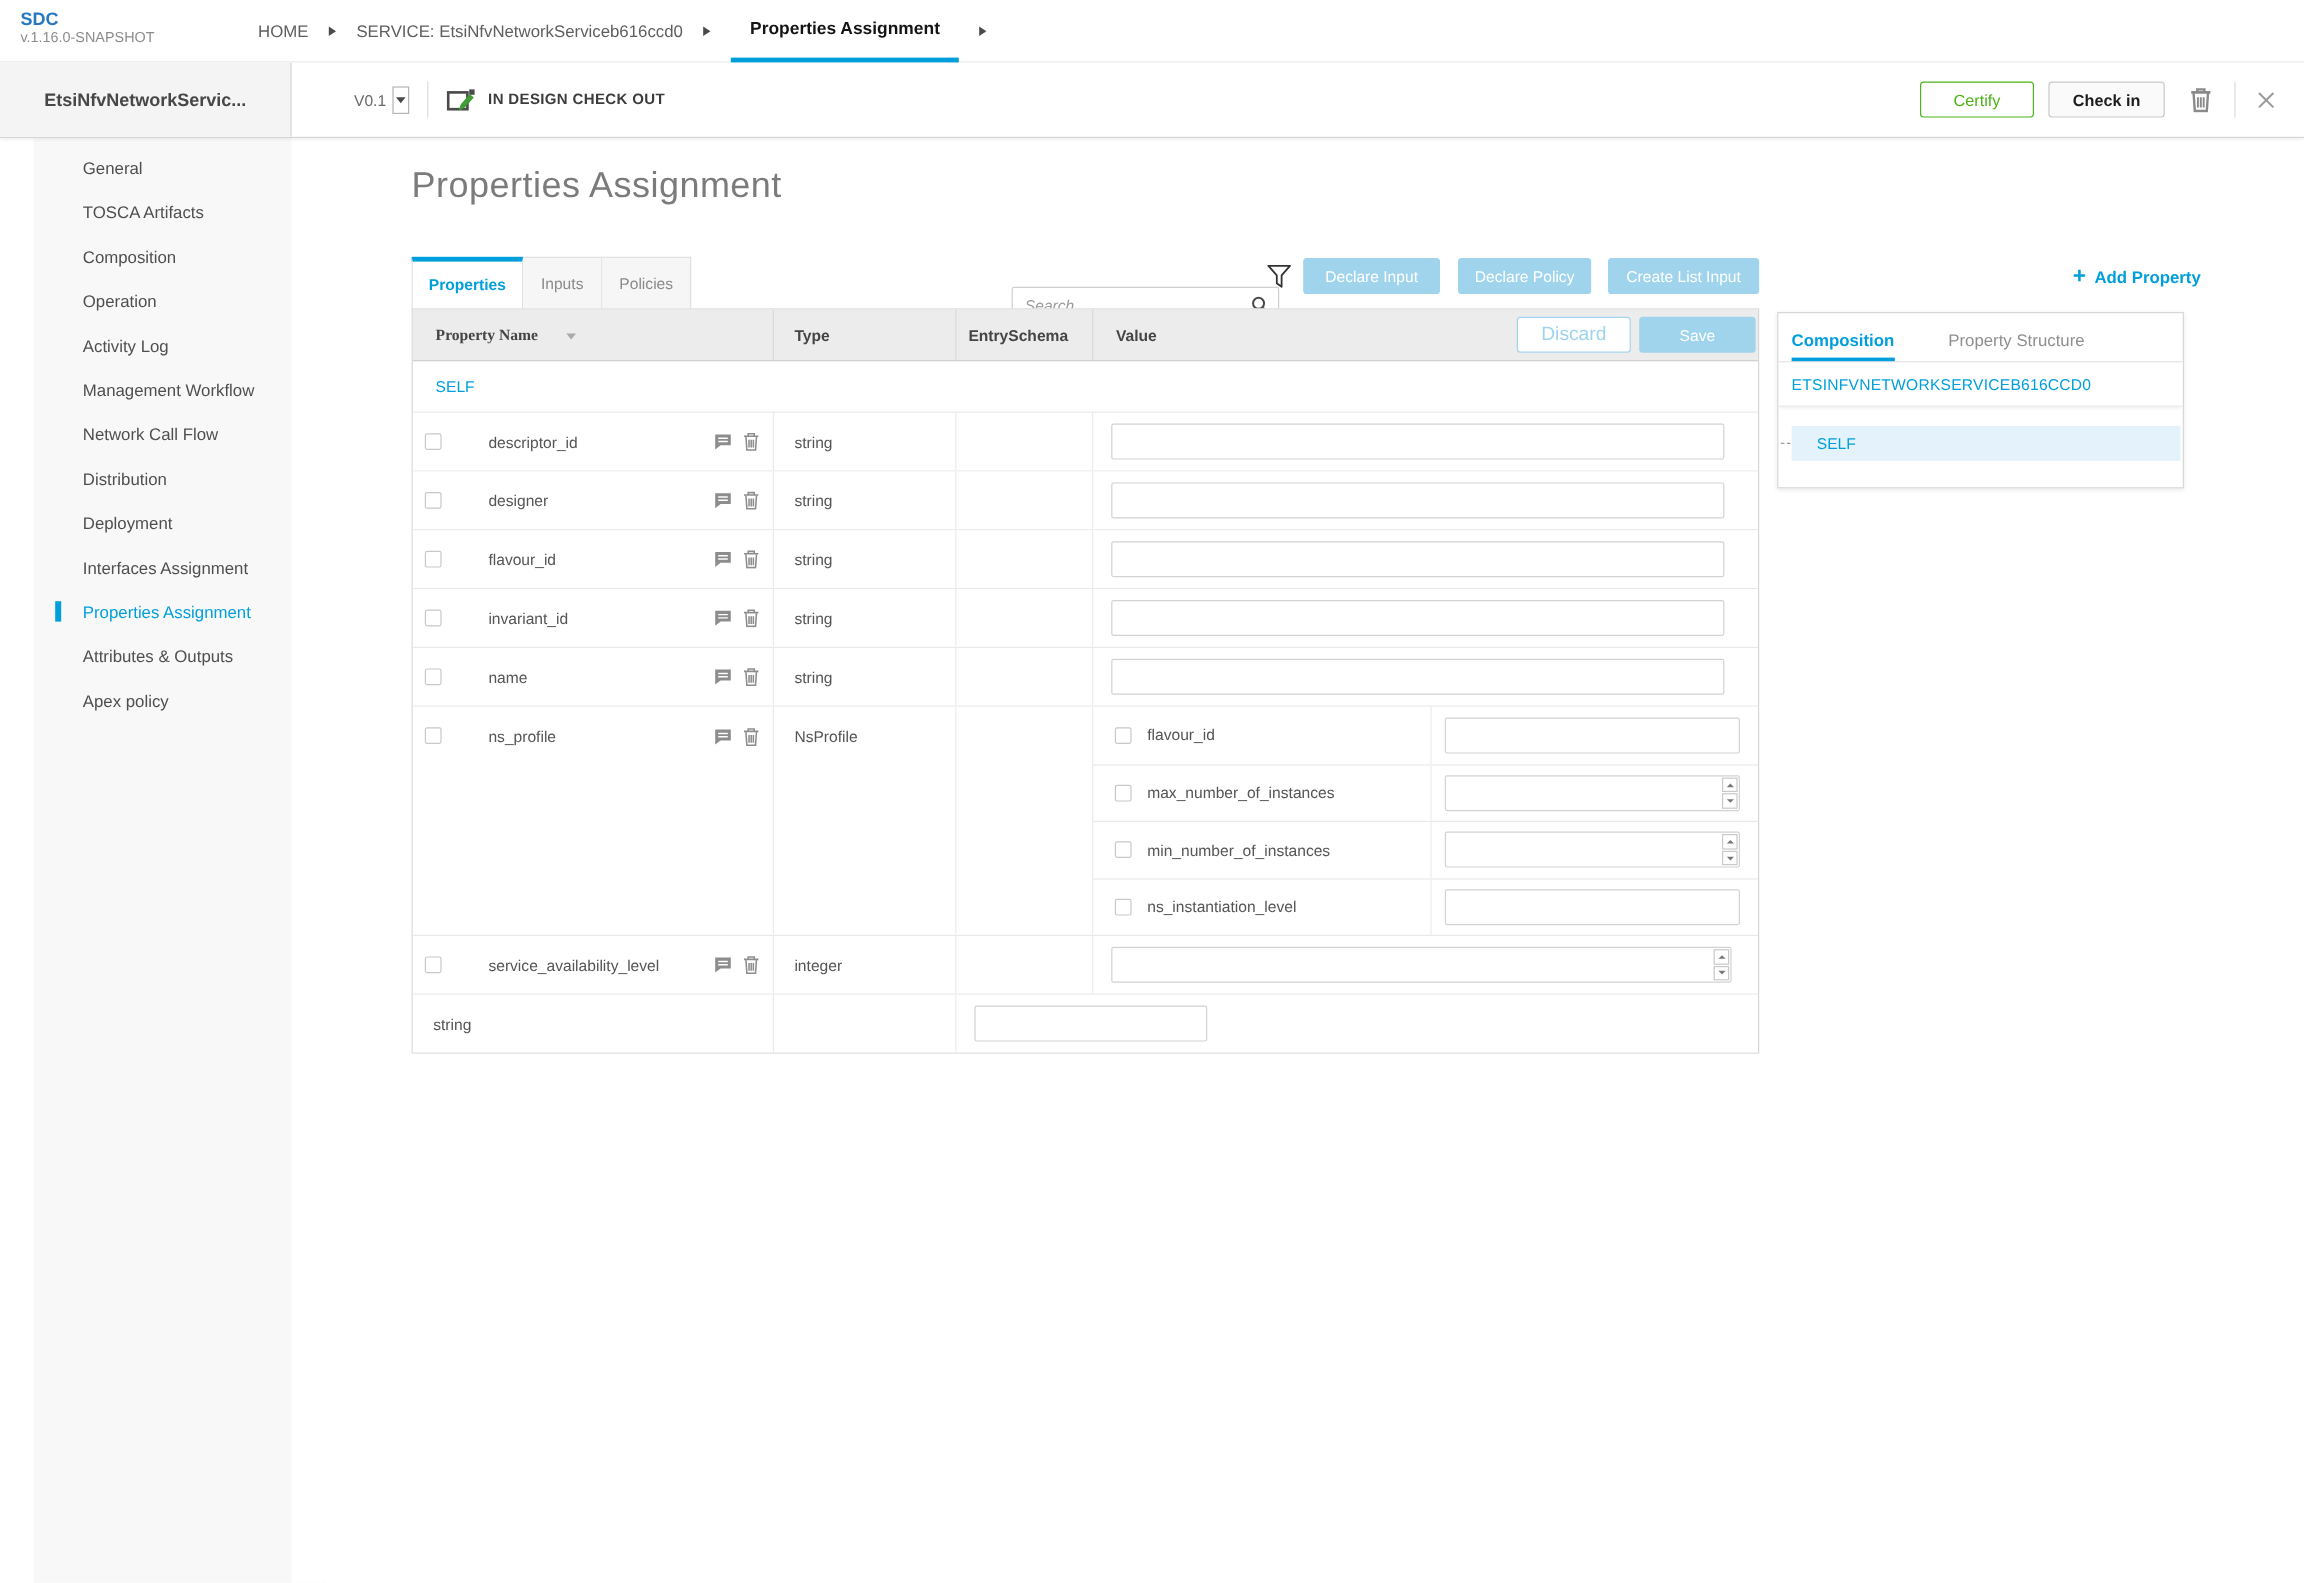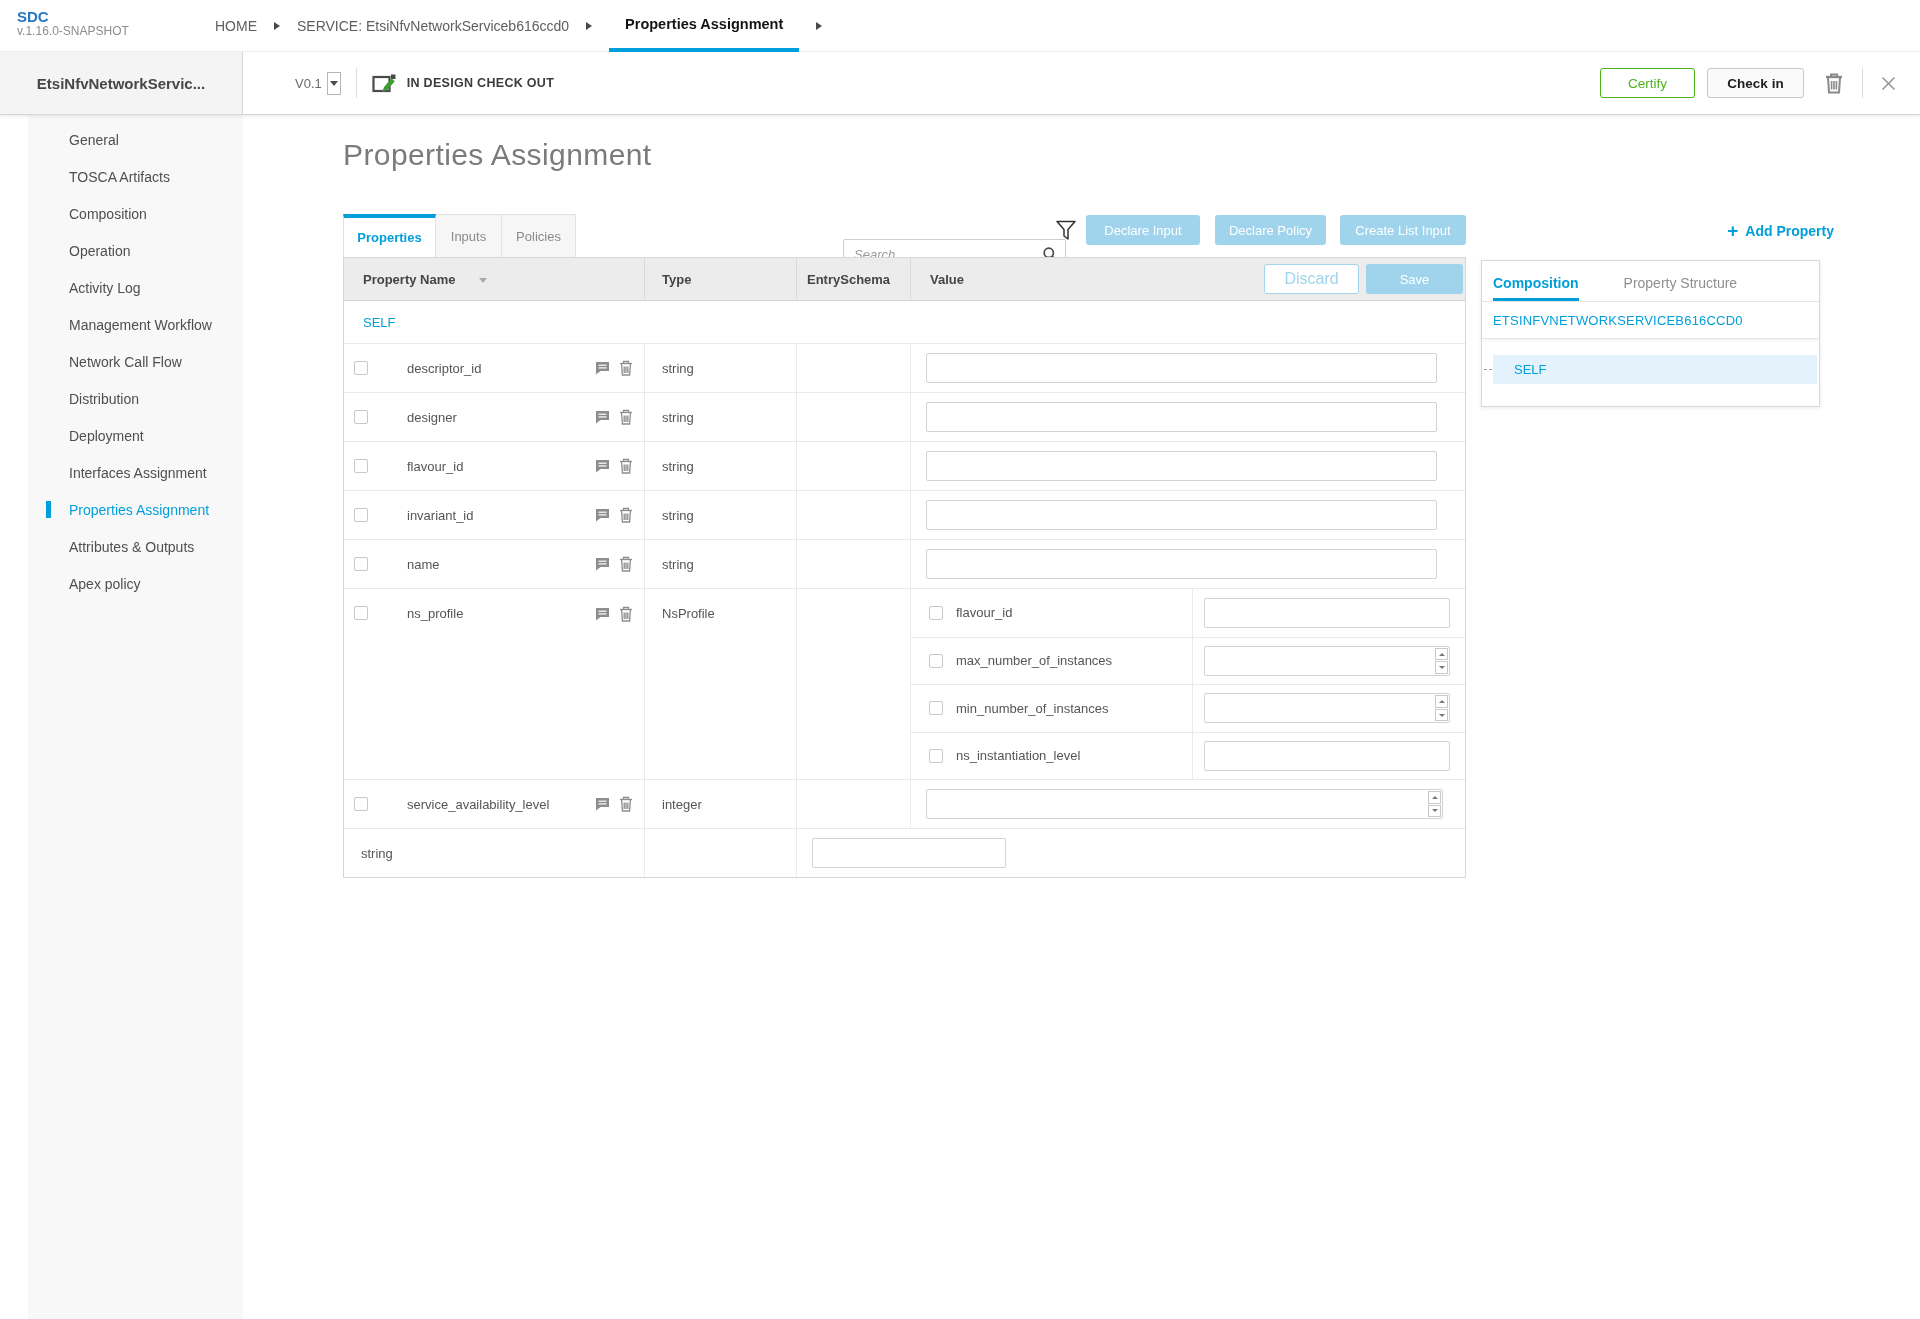--- a/index.html
+++ b/index.html
@@ -80,21 +80,21 @@
   .add-label { font-size:14px; font-weight:600; }
 
   
   .ptable { position:absolute; left:100px; top:142px; width:1123px; background:#fff;
             border:1px solid #d7d7d7; }
   .t-head { display:grid; grid-template-columns:301px 152px 114px 1fr; background:#ececec; height:43px;
             border-bottom:1px solid #d2d2d2; }
   .h-cell { display:flex; align-items:center; font-size:13px; font-weight:600; color:#454545;
             border-right:1px solid #dadada; }
   .h-cell:last-child { border-right:none;gap:14px; }
-  .h-name { padding-left:19px; gap:24px; } .h-type { padding-left:17px; }
+  .h-name { padding-left:19px; gap:24px;font-family:Liberation Serif, serif; } .h-type { padding-left:17px; }
   .h-entry { padding-left:10px; } .h-value { padding-left:19px; padding-right:2px; }
   .sort-icon { width:0; height:0; border-top:5px solid #a9a9a9; border-left:4px solid transparent;
                border-right:4px solid transparent; margin-top:2px; cursor:pointer; }
   .head-btns { margin-left:auto; display:flex; gap:7px; }
   .btn-discard { width:95px; height:30px; background:#fff; border:1px solid #a3d5ec; color:#9fd4ec;
                  border-radius:3px; font-size:16px; cursor:pointer; font-family:"Liberation Sans",sans-serif; }
   .btn-save { width:97px; height:30px; background:#9fd4ec; border:none; color:#fff; border-radius:3px;
               font-size:13px; cursor:pointer; font-family:"Liberation Sans",sans-serif; }
 
   .self-row { height:43px; display:flex; align-items:center; padding-left:19px; font-size:13px;

